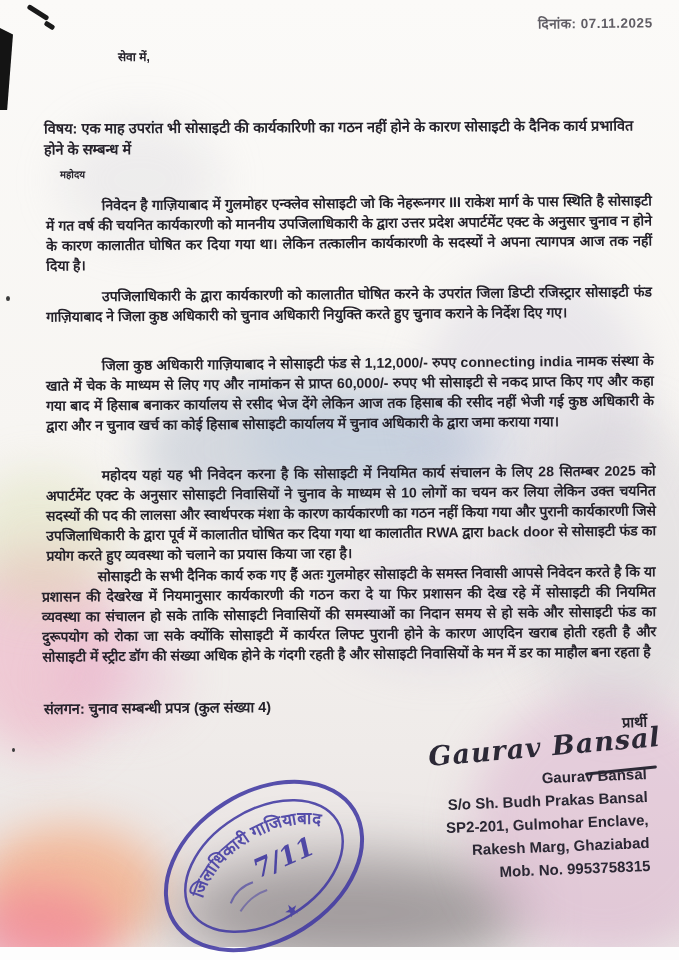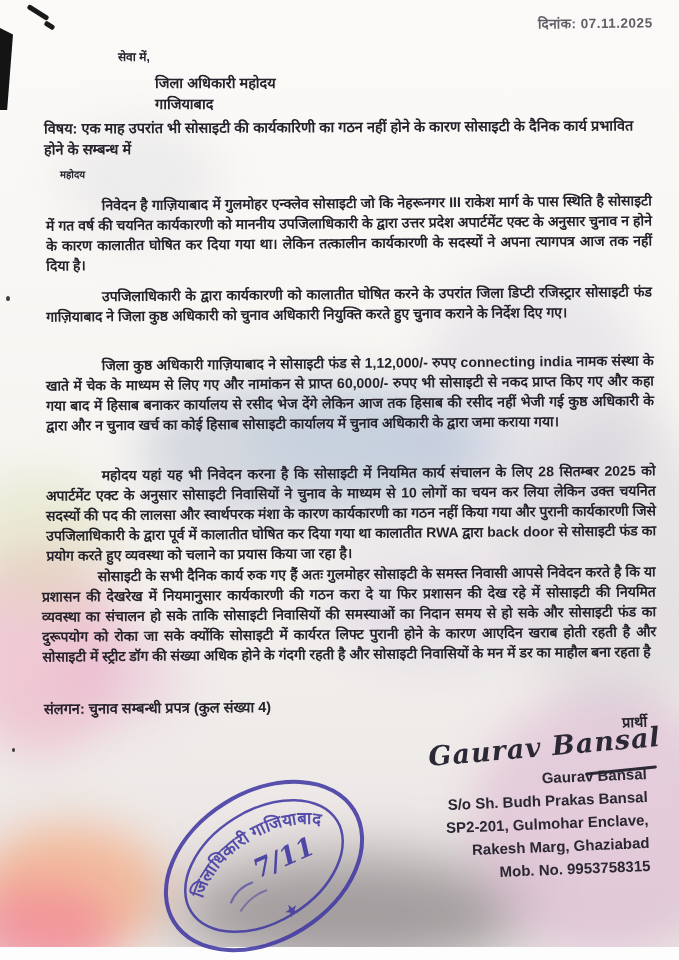--- a/index.html
+++ b/index.html
@@ -81,24 +81,20 @@
 
   <div class="corner-strip"></div>
   <div class="dash1"></div>
   <div class="dash2"></div>
   <div class="speck sp1"></div>
   <div class="speck sp2"></div>
   <div class="speck sp3"></div>
 
   <div class="txt date">दिनांक: 07.11.2025</div>
   <div class="txt salutation">सेवा में,</div>
-  <div class="txt addressee">
-    <div>जिला अधिकारी महोदय</div>
-    <div>गाजियाबाद</div>
-  </div>
   <div class="txt subject">विषय: एक माह उपरांत भी सोसाइटी की कार्यकारिणी का गठन नहीं होने के कारण सोसाइटी के दैनिक कार्य प्रभावित होने के सम्बन्ध में</div>
   <div class="txt greeting">महोदय</div>
 
   <div class="txt para p1">निवेदन है गाज़ियाबाद में गुलमोहर एन्क्लेव सोसाइटी जो कि नेहरूनगर III राकेश मार्ग के पास स्थिति है सोसाइटी में गत वर्ष की चयनित कार्यकारणी को माननीय उपजिलाधिकारी के द्वारा उत्तर प्रदेश अपार्टमेंट एक्ट के अनुसार चुनाव न होने के कारण कालातीत घोषित कर दिया गया था। लेकिन तत्कालीन कार्यकारणी के सदस्यों ने अपना त्यागपत्र आज तक नहीं दिया है।</div>
   <div class="txt para p2">उपजिलाधिकारी के द्वारा कार्यकारणी को कालातीत घोषित करने के उपरांत जिला डिप्टी रजिस्ट्रार सोसाइटी फंड गाज़ियाबाद ने जिला कुष्ठ अधिकारी को चुनाव अधिकारी नियुक्ति करते हुए चुनाव कराने के निर्देश दिए गए।</div>
   <div class="txt para p3">जिला कुष्ठ अधिकारी गाज़ियाबाद ने सोसाइटी फंड से 1,12,000/- रुपए connecting india नामक संस्था के खाते में चेक के माध्यम से लिए गए और नामांकन से प्राप्त 60,000/- रुपए भी सोसाइटी से नकद प्राप्त किए गए और कहा गया बाद में हिसाब बनाकर कार्यालय से रसीद भेज देंगे लेकिन आज तक हिसाब की रसीद नहीं भेजी गई कुष्ठ अधिकारी के द्वारा और न चुनाव खर्च का कोई हिसाब सोसाइटी कार्यालय में चुनाव अधिकारी के द्वारा जमा कराया गया।</div>
   <div class="txt para p4">महोदय यहां यह भी निवेदन करना है कि सोसाइटी में नियमित कार्य संचालन के लिए 28 सितम्बर 2025 को अपार्टमेंट एक्ट के अनुसार सोसाइटी निवासियों ने चुनाव के माध्यम से 10 लोगों का चयन कर लिया लेकिन उक्त चयनित सदस्यों की पद की लालसा और स्वार्थपरक मंशा के कारण कार्यकारणी का गठन नहीं किया गया और पुरानी कार्यकारणी जिसे उपजिलाधिकारी के द्वारा पूर्व में कालातीत घोषित कर दिया गया था कालातीत RWA द्वारा back door से सोसाइटी फंड का प्रयोग करते हुए व्यवस्था को चलाने का प्रयास किया जा रहा है।</div>
   <div class="txt para p5">सोसाइटी के सभी दैनिक कार्य रुक गए हैं अतः गुलमोहर सोसाइटी के समस्त निवासी आपसे निवेदन करते है कि या प्रशासन की देखरेख में नियमानुसार कार्यकारणी की गठन करा दे या फिर प्रशासन की देख रहे में सोसाइटी की नियमित व्यवस्था का संचालन हो सके ताकि सोसाइटी निवासियों की समस्याओं का निदान समय से हो सके और सोसाइटी फंड का दुरूपयोग को रोका जा सके क्योंकि सोसाइटी में कार्यरत लिफ्ट पुरानी होने के कारण आएदिन खराब होती रहती है और सोसाइटी में स्ट्रीट डॉग की संख्या अधिक होने के गंदगी रहती है और सोसाइटी निवासियों के मन में डर का माहौल बना रहता है</div>
 
   <div class="txt enclosure">संलगन: चुनाव सम्बन्धी प्रपत्र (कुल संख्या 4)</div>

